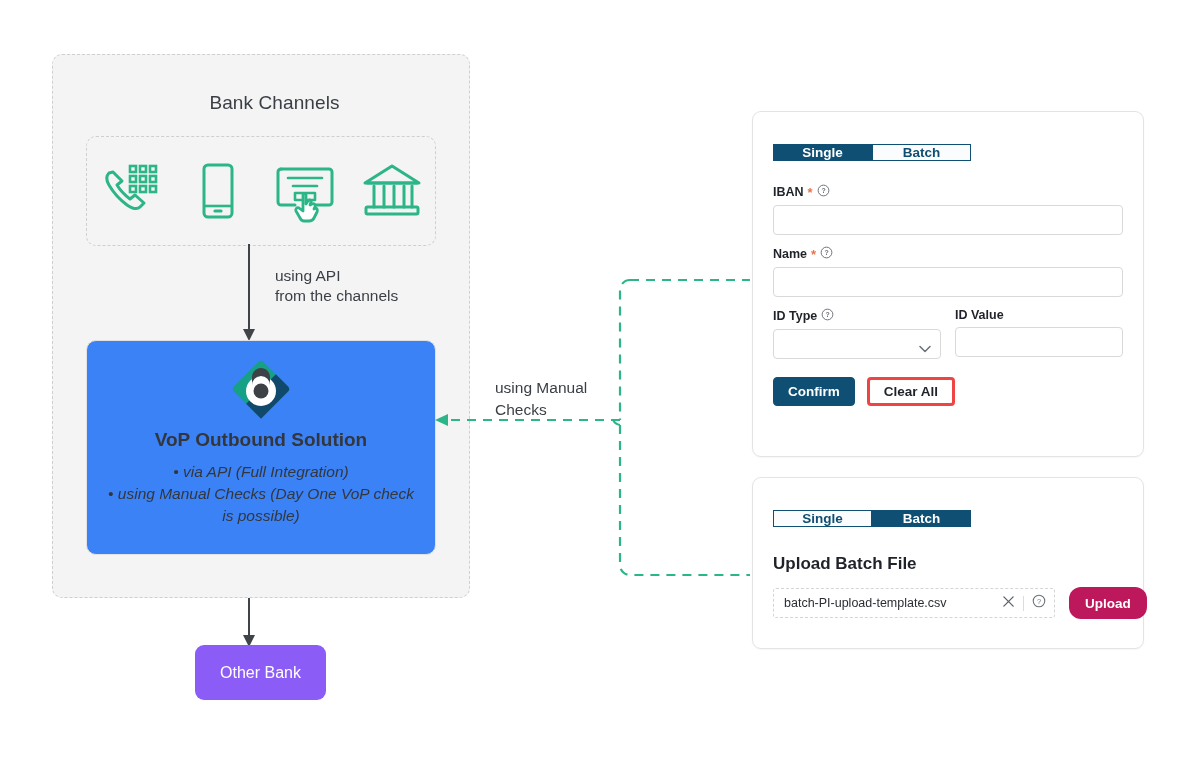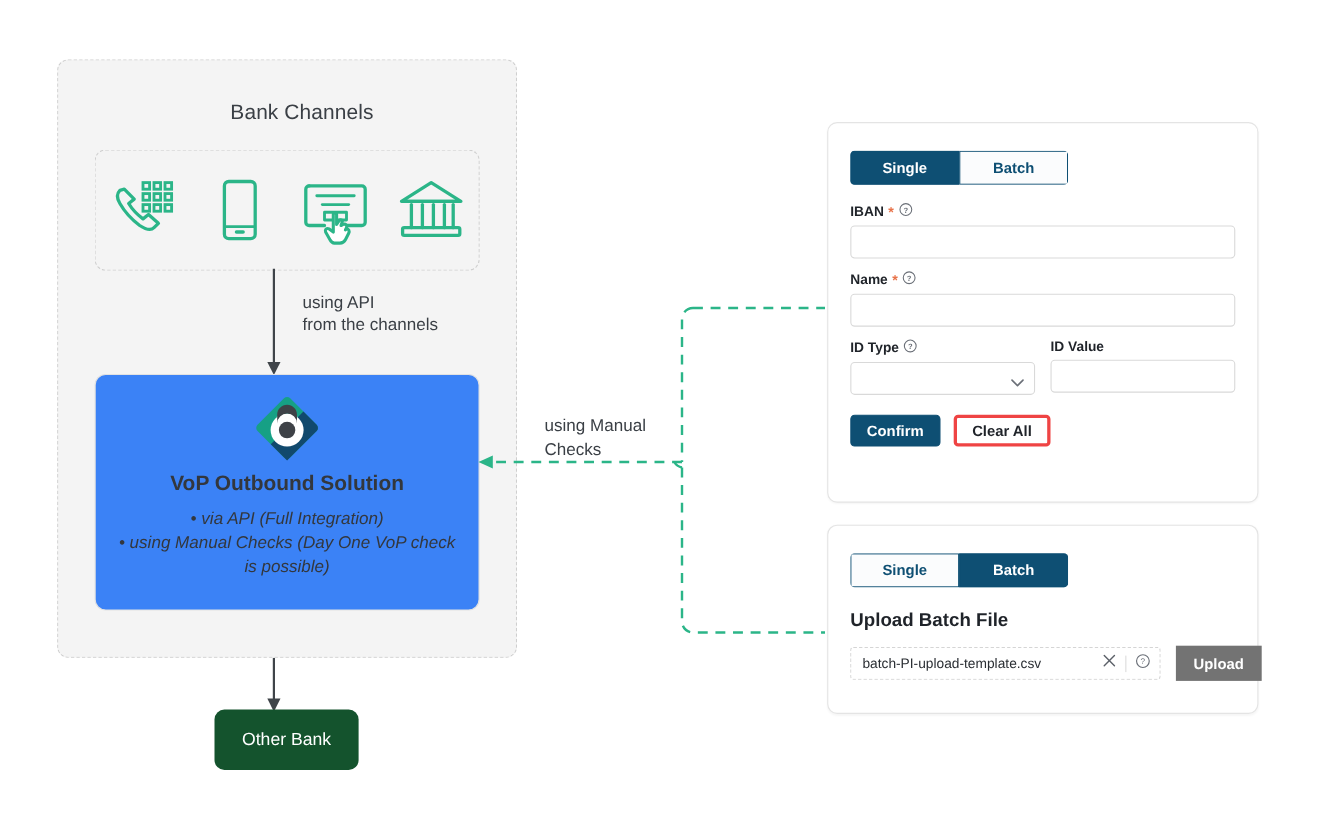--- a/index.html
+++ b/index.html
@@ -59,21 +59,21 @@
     font-size: 15.5px; line-height: 22px; color: #33373d;
     list-style: none;
   }
   .vop-list li { text-indent: 0; font-style: italic; }
 
   
   .bank-arrow { position: absolute; left: 238px; top: 598px; }
   .other-bank {
     position: absolute; left: 195px; top: 645px;
     width: 131px; height: 55px;
-    background: #14532d;
+    background: #8b5cf6;
     border-radius: 9px;
     color: #ffffff; font-size: 16px;
     display: flex; align-items: center; justify-content: center;
   }
 
   
   .manual-connector { position: absolute; left: 425px; top: 275px; }
   .manual-label {
     position: absolute; left: 495px; top: 377px;
     font-size: 15.5px; line-height: 22px; color: #3a3f45;
@@ -86,21 +86,21 @@
     border: 1px solid #e4e4e4;
     border-radius: 9px;
     box-shadow: 0 1px 2px rgba(0,0,0,.04);
   }
   #panel-single { left: 752px; top: 111px; width: 392px; height: 346px; }
   #panel-batch  { left: 752px; top: 477px; width: 392px; height: 172px; }
 
   .seg {
     display: flex; width: 198px; height: 31px;
     margin: 25px 0 0 20px;
-    border-radius: 4px; overflow: hidden;
+    border-radius: 4px; overflow: hidden; align-items: center;
   }
   .seg-btn {
     flex: 1; display: flex; align-items: center; justify-content: center;
     font-size: 13.5px; font-weight: bold; cursor: pointer;
     border: 1px solid #0e4f73;
   }
   .seg-btn.active { background: #0e4f73; color: #ffffff; }
   .seg-btn.idle   { background: #fbfcfd; color: #0e4f73; }
 
   .field-label {
@@ -147,23 +147,23 @@
   }
   .file-box {
     flex: 0 0 auto; width: 282px; height: 30px;
     border: 1.5px dashed #d5d5d5; border-radius: 3px;
     display: flex; align-items: center;
     padding: 0 8px 0 10px;
   }
   .file-name { flex: 1; font-size: 12.5px; color: #2a2e33; }
   .file-sep { width: 1px; height: 15px; background: #dcdcdc; margin: 0 8px; }
   .btn-upload {
-    background: #737373; color: #fff; border: none;
+    background: #be185d; color: #fff; border: none;
     font-size: 13.5px; font-weight: bold;
-    height: 32px; padding: 0 16px; border-radius: 0; cursor: pointer;
+    height: 32px; padding: 0 16px; border-radius: 12px; cursor: pointer;
     display: flex; align-items: center; justify-content: flex-end;
   }
 </style>
 </head>
 <body>
 
 <div id="stage">
 
   <div class="outer-dashed"></div>
 

